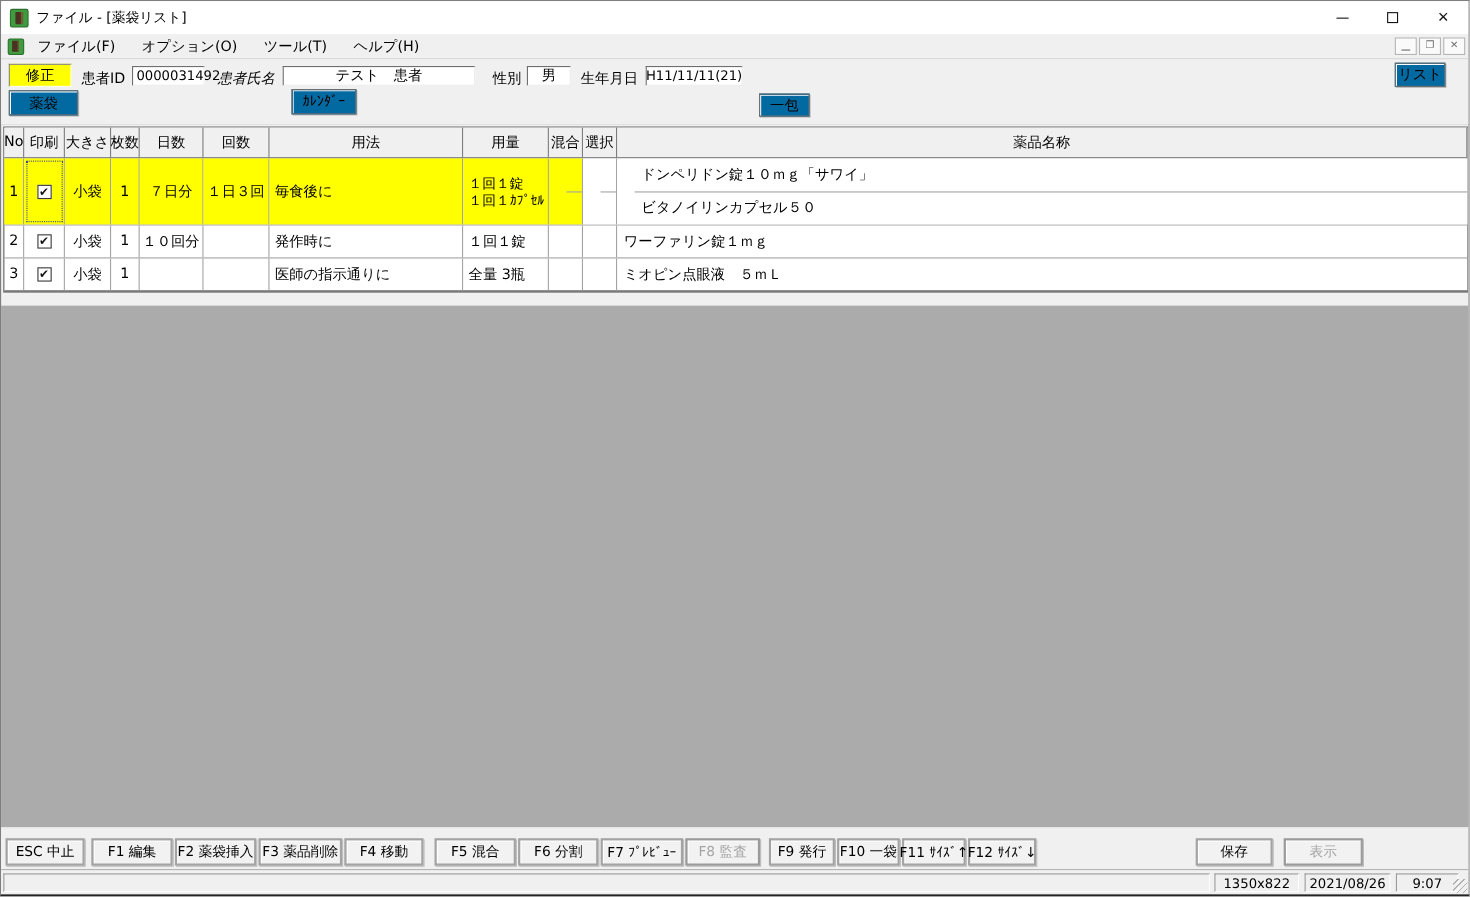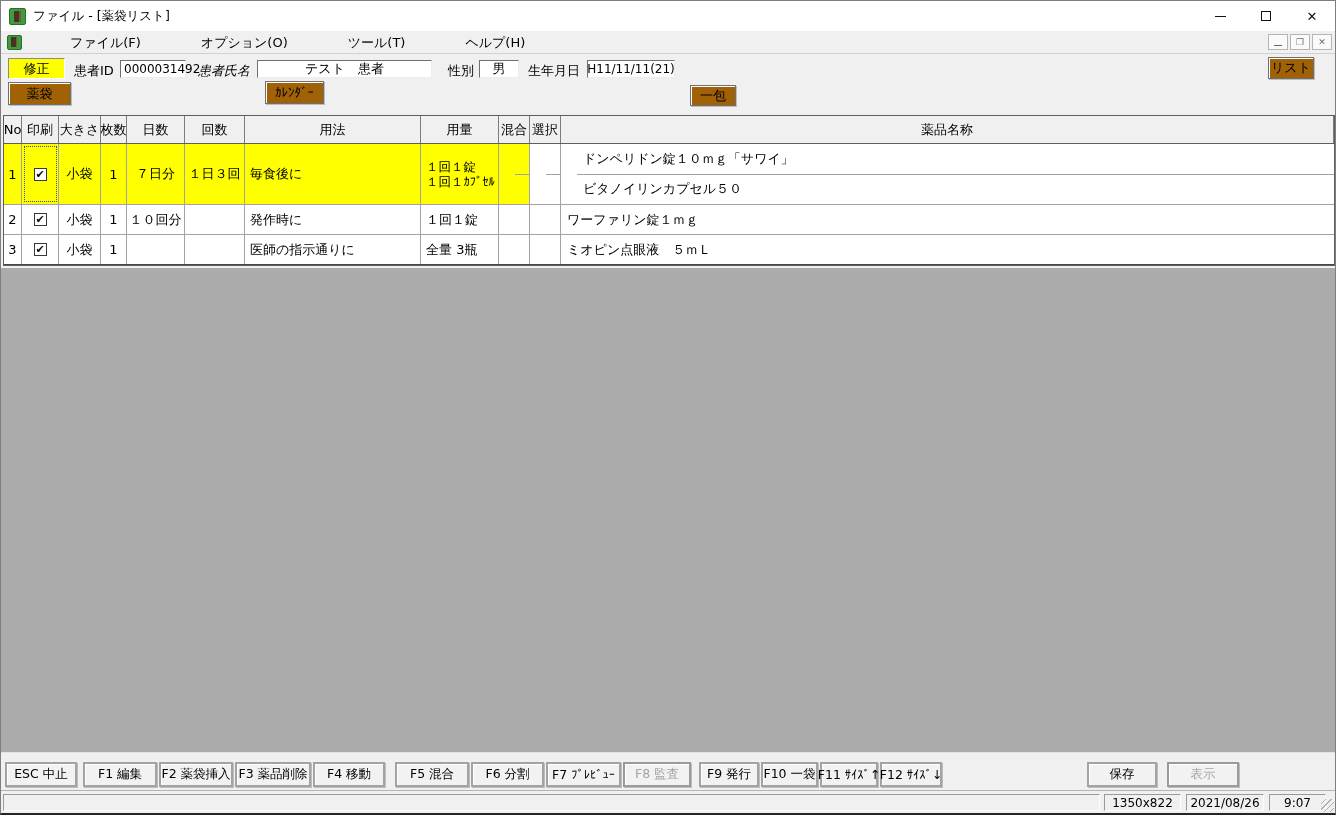--- a/index.html
+++ b/index.html
@@ -19,35 +19,35 @@
   .titlebar .title { font-size:12.5px; color:#000; margin-left:7px; margin-right:auto; }
   .wbtn { width:46px; height:30px; display:flex; align-items:center; justify-content:center; font-size:13px; color:#111; }
   .wbtn .min-glyph { display:block; width:11px; border-top:1px solid #111; }
   .wbtn .max-glyph { display:block; width:10px; height:10px; border:1px solid #111; }
   .wbtn .x-glyph { font-size:13px; line-height:13px; }
 
   
   .menubar { height:23px; background:#f0f0f0; display:flex; align-items:center; border-bottom:1px solid #d2d2d2; flex-shrink:0; }
   .mdi-icon { width:15px; height:15px; margin-left:6px; background:#3f9b3f; border:1px solid #2c6e2c; border-radius:2px; position:relative; flex-shrink:0; }
   .mdi-icon::after { content:""; position:absolute; left:3px; top:1px; width:6px; height:10px; background:#4a3220; box-shadow: inset -1px 0 0 #7a5a33; }
-  .menu-item { font-size:13px; color:#000; padding:0 12px; height:21px; line-height:21px;margin-left:36px; }
+  .menu-item { font-size:13px; color:#000; padding:0 12px; height:21px; line-height:21px; }
   .mdi-btns { margin-left:auto; margin-right:3px; display:flex; gap:2px; }
   .mdi-btn { width:20px; height:16px; background:#fafafa; border:1px solid #b5b5b5; color:#6b6b6b; font-size:9px; display:flex; align-items:center; justify-content:center; }
   .mdi-btn .min-glyph { display:block; width:8px; border-top:1px solid #6b6b6b; margin-top:6px; }
 
   
   .formarea { height:59px; background:#f0f0f0; position:relative; flex-shrink:0; }
   .label { position:absolute; font-size:13px; color:#000; top:8px; }
   .sunken { background:#fff; border:1px solid; border-color:#6f6f6f #ececec #ececec #6f6f6f; font-size:12px; color:#000; display:flex; align-items:center; }
   .badge { position:absolute; left:7px; top:4px; width:57px; height:21px; background:#ffff00; border:1px solid; border-color:#8a8a8a #fdfdfd #fdfdfd #8a8a8a; font-size:13px; display:flex; align-items:center; justify-content:center; }
-  .rbtn { background:#a16207; border:1px solid #6f6f6f; box-shadow: inset 1px 1px 0 #ffffff, 1px 1px 0 #bdbdbd; font-size:13px; color:#000; display:flex; align-items:center; justify-content:center; }
+  .rbtn { background:#0369a1; border:1px solid #6f6f6f; box-shadow: inset 1px 1px 0 #ffffff, 1px 1px 0 #bdbdbd; font-size:13px; color:#000; display:flex; align-items:center; justify-content:center; }
 
   
   .main { flex:1; background:#ababab; display:flex; flex-direction:column; overflow:hidden; }
-  .table-band { background:#f0f0f0; padding:2px 2px 2px 2px; }
+  .table-band { background:#f0f0f0; padding:2px 2px 12px 2px; }
   .drug-table { width:1332px; border:1px solid #5e5e5e; background:#fff; font-size:13px; }
   .trow { display:flex; border-bottom:1px solid #a3a3a3; }
   .trow:last-child { border-bottom:1px solid #474747; }
   .cell { border-right:1px solid #a3a3a3; display:flex; align-items:center; justify-content:center; overflow:hidden; white-space:nowrap; }
   .cell:last-child { border-right:none; }
   .thead { height:28px; background:#f0f0f0; border-bottom:1px solid #5e5e5e; }
   .thead .cell { border-right:1px solid #7d7d7d; font-size:13px; }
   .c0{width:18px}.c1{width:37px}.c2{width:42px}.c3{width:26px}.c4{width:58px}
   .c5{width:60px}.c6{width:176px}.c7{width:78px}.c8{width:31px}.c9{width:31px}
   .c10{flex:1}

